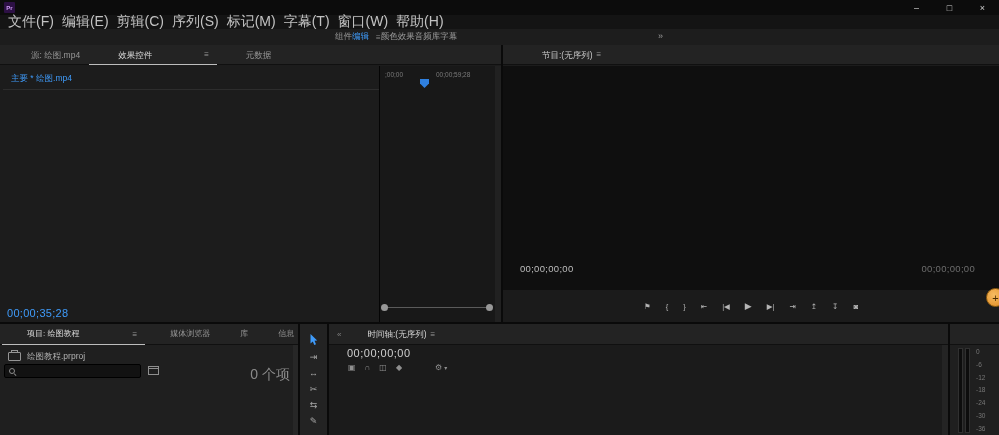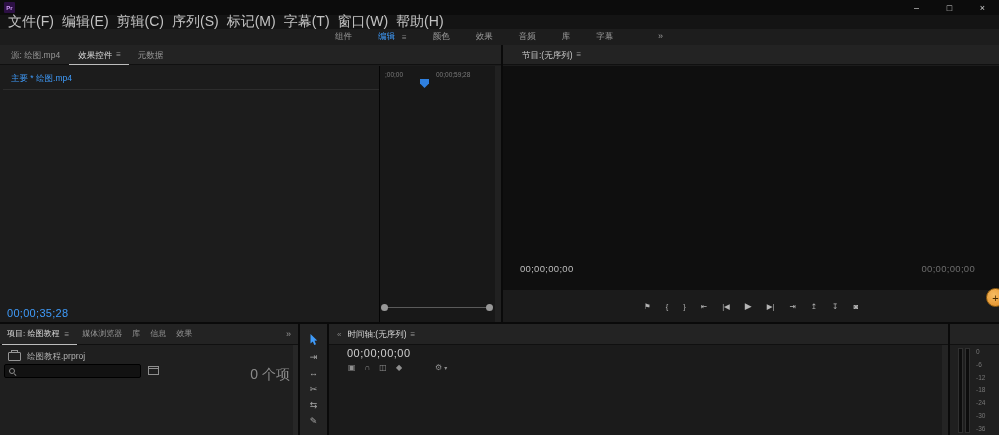--- a/index.html
+++ b/index.html
@@ -18,35 +18,35 @@
   .winbtn { width:33px; height:100%; display:flex; align-items:center; justify-content:center;
             font-size:9px; color:#d0d0d0; }
 
   
   .menubar { position:absolute; left:0; top:15px; width:999px; height:14px; background:#141414;
              display:flex; align-items:center; padding-left:4px; }
   .menuitem { font-size:14px; color:#c2c2c2; padding:0 4px; white-space:nowrap; }
 
   
   .wsbar { position:absolute; left:0; top:29px; width:999px; height:16px; background:#1d1d1d; }
-  .wsitems { position:absolute; left:335px; top:0; height:16px; display:flex; gap:26px; align-items:center; }
+  .wsitems { position:absolute; left:335px; top:0; height:16px; display:flex; align-items:center; }
   .wsitem { font-size:8.5px; color:#9b9b9b; white-space:nowrap; }
   .wsitem.active { color:#3f9bfa; }
   .wsgroup { display:flex; align-items:center; gap:7px; }
   .wsmenu { font-size:8px; color:#8a8a8a; }
   .wsoverflow { position:absolute; left:658px; top:2px; font-size:9px; color:#9a9a9a; }
 
   
   .panel { position:absolute; background:#1c1c1c; overflow:hidden; }
   .tabstrip { height:20px; background:#232323; display:flex; align-items:center;
               padding-left:2px; border-bottom:1px solid #101010; }
-  .tab { font-size:8.5px; color:#979797; padding:0 9px; height:20px; line-height:20px; white-space:nowrap; }
+  .tab { font-size:8.5px; color:#979797; padding:0 9px; height:20px; line-height:20px; white-space:nowrap;margin-left:20px; }
   .tabgrp { display:flex; align-items:center; height:20px; padding-right:8px; }
   .tabgrp .tab { padding-right:4px; }
-  .tabgrp.active { box-shadow:inset 0 -1px 0 #bdbdbd; }
+  .tabgrp.active { box-shadow:inset 0 -1px 0 #bdbdbd;gap:48px; }
   .tabgrp.active .tab { color:#dadada; }
   .panelmenu { font-size:8px; color:#9a9a9a; }
 
   
   .ec-content { position:absolute; left:3px; top:21px; width:560px; height:256px; }
   .ec-clip { position:absolute; left:8px; top:7px; font-size:8.5px; color:#3f9bfa; }
   .ec-div { position:absolute; left:0; top:23px; width:376px; height:1px; background:#2d2d2d; }
   .ec-right { position:absolute; left:376px; top:0; width:116px; height:256px; background:#181818;
               border-left:1px solid #050505; }
   .ec-tick { position:absolute; top:5px; font-size:6.5px; color:#7a7a7a; white-space:nowrap; }

